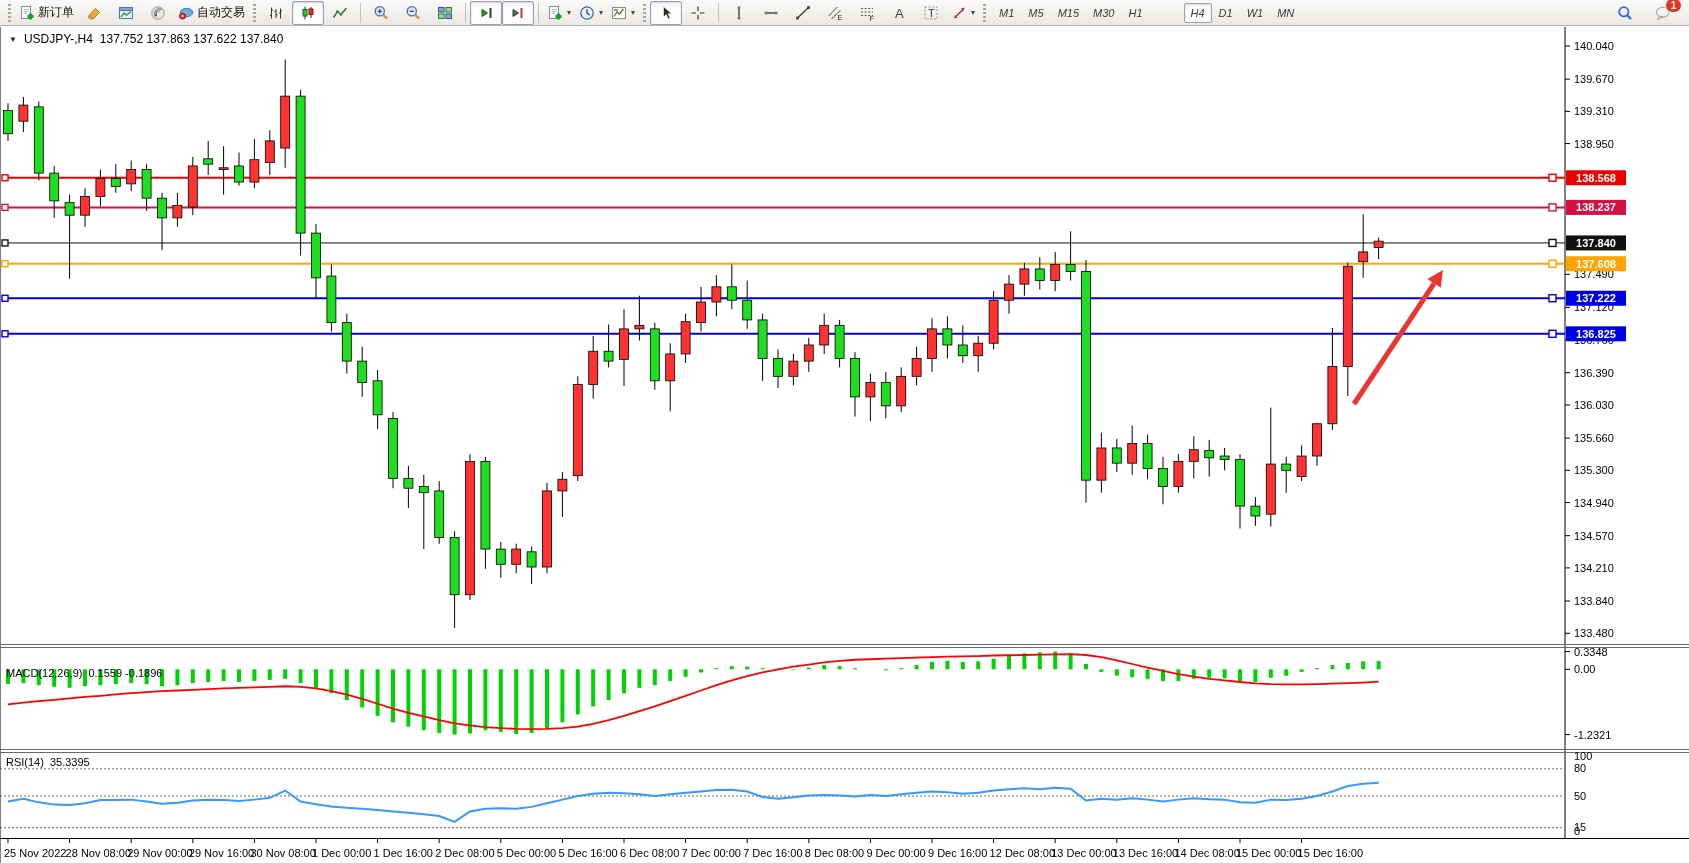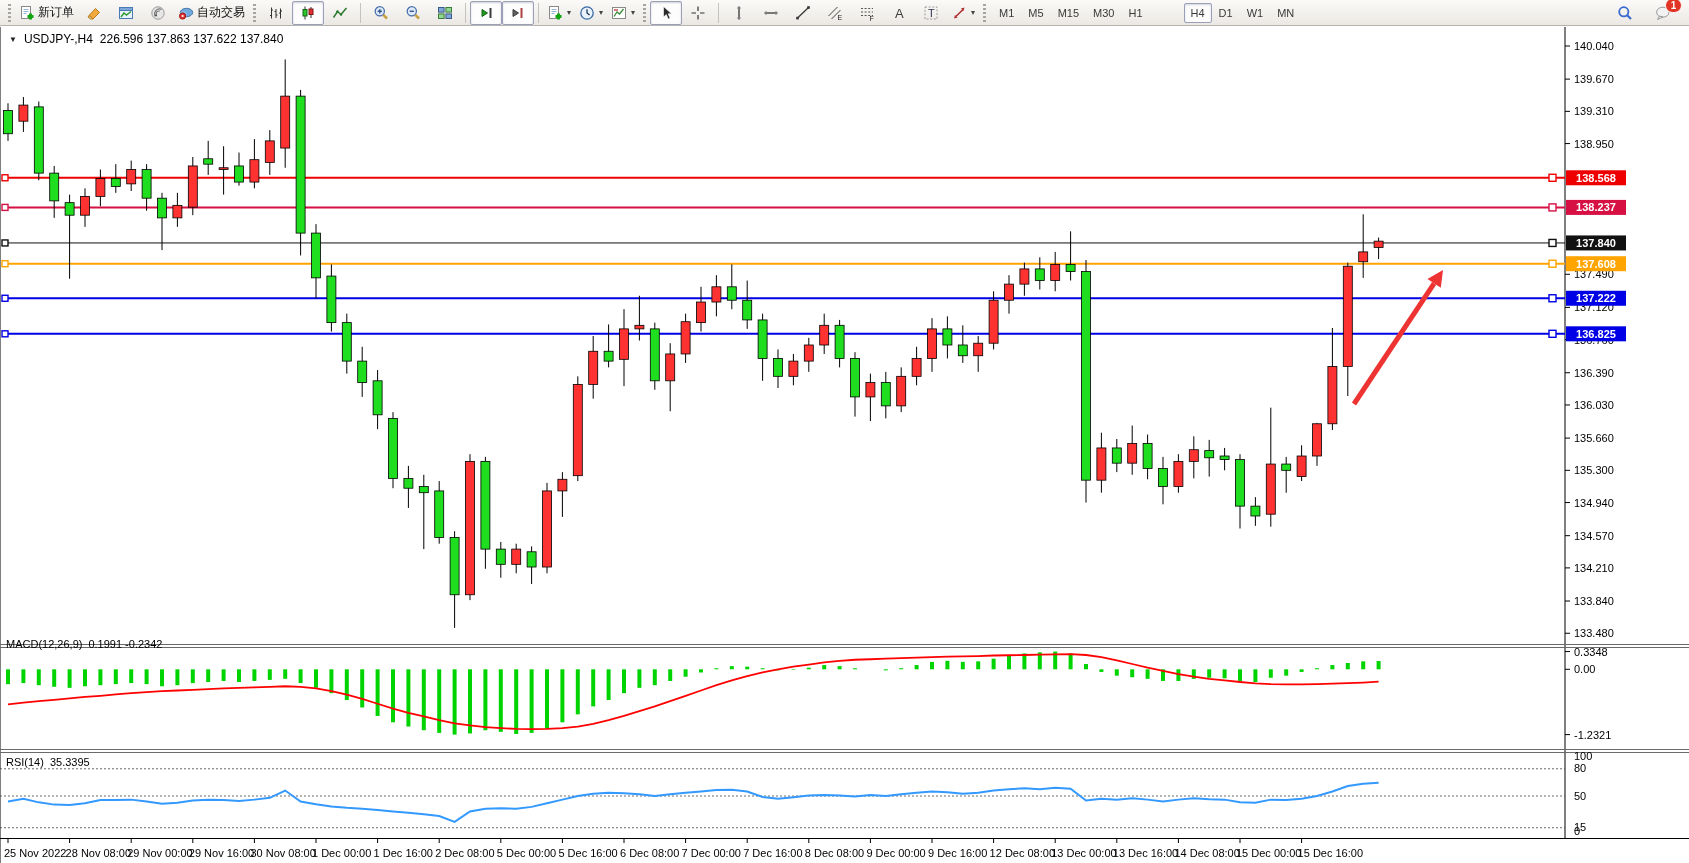--- a/index.html
+++ b/index.html
@@ -9,34 +9,34 @@
   .toolbar{position:absolute;top:0;left:0;right:0;height:26px;display:flex;align-items:center;
     background:linear-gradient(#fbfaf8,#ebe8e4);border-bottom:1px solid #b6b2ae;padding:0 4px;box-sizing:border-box;}
   .tb-btn{height:22px;min-width:24px;display:flex;align-items:center;justify-content:center;gap:3px;
     padding:0 3px;border:1px solid transparent;border-radius:2px;background:transparent;cursor:default;}
   .tb-btn.pressed{border:1px solid #9aa0b8;background:#fdfdfe;box-shadow:inset 0 1px 2px rgba(120,120,140,.35);}
   .tb-label{font-size:12px;color:#111;white-space:nowrap;}
   .tb-caret{font-size:8px;color:#444;margin-left:1px;}
   .tb-sep{width:1px;height:20px;background:#c6c2bd;margin:0 4px;flex:0 0 auto;}
   .tb-handle{width:5px;height:18px;margin:0 3px;flex:0 0 auto;
     background-image:radial-gradient(circle,#a8a4a0 36%,transparent 40%);background-size:5px 4px;background-position:center;}
-  .tf-btn{font-size:11px;color:#3a3a3a;padding:3px 6px;border:1px solid transparent;border-radius:2px;letter-spacing:0;}
+  .tf-btn{font-size:11px;color:#3a3a3a;padding:3px 6px;border:1px solid transparent;border-radius:2px;letter-spacing:0;font-style:italic;}
   .tf-btn.pressed{border:1px solid #9aa0b8;background:#fdfdfe;box-shadow:inset 0 1px 2px rgba(120,120,140,.3);margin-left:34px;}
   .tb-right{margin-left:auto;display:flex;align-items:center;gap:14px;padding-right:10px;}
   .tb-ico-btn{position:relative;display:flex;align-items:center;justify-content:center;width:24px;height:22px;}
   .badge{position:absolute;top:-4px;right:-7px;background:#e03424;color:#fff;font-size:10px;font-weight:bold;
     border-radius:8px;min-width:13px;height:13px;line-height:13px;text-align:center;padding:0 1px;border:1px solid #fff;}
   
   .chart-window{position:absolute;top:27px;left:0;right:0;bottom:0;background:#fff;}
   #chart-svg{position:absolute;top:0;left:0;}
   .chart-title{position:absolute;top:5px;left:9px;font-size:12px;color:#000;display:flex;gap:7px;align-items:center;}
   .chart-title .tri{font-size:8px;color:#222;}
   .chart-title .sym{font-weight:normal;}
   .pane-label{position:absolute;left:6px;font-size:11px;color:#000;display:flex;gap:6px;}
-  .pane-label.macd{top:611px;}
+  .pane-label.macd{top:640px;}
   .pane-label.rsi{top:729px;justify-content:center;}
 </style>
 </head>
 <body>
 
 <div class="app">
   <div class="toolbar" id="toolbar">
     <div id="tb-left" style="display:flex;align-items:center;">
         <div class="tb-handle"></div>
         <div class="tb-btn">
@@ -681,26 +681,26 @@
           <g>
             <rect x="1566" y="299.3068000000003" width="60" height="15" fill="#0000e6"></rect>
             <text x="1596" y="310.8068000000003" font-size="11" fill="#fff" text-anchor="middle" font-weight="bold" font-family="Liberation Sans,sans-serif">136.825</text>
           </g>
         </g>
       </svg>
 
     <div class="chart-title">
       <span class="tri">▼</span>
       <span class="sym">USDJPY-,H4</span>
-      <span class="ohlc">226.596 137.863 137.622 137.840</span>
+      <span class="ohlc">137.752 137.863 137.622 137.840</span>
     </div>
 
     <div class="pane-label macd">
       <span>MACD(12,26,9)</span>
-      <span>0.1991 -0.2342</span>
+      <span>0.1559 -0.1896</span>
     </div>
 
     <div class="pane-label rsi">
       <span>RSI(14)</span>
       <span>35.3395</span>
     </div>
   </div>
 </div>
 
 </body></html>

